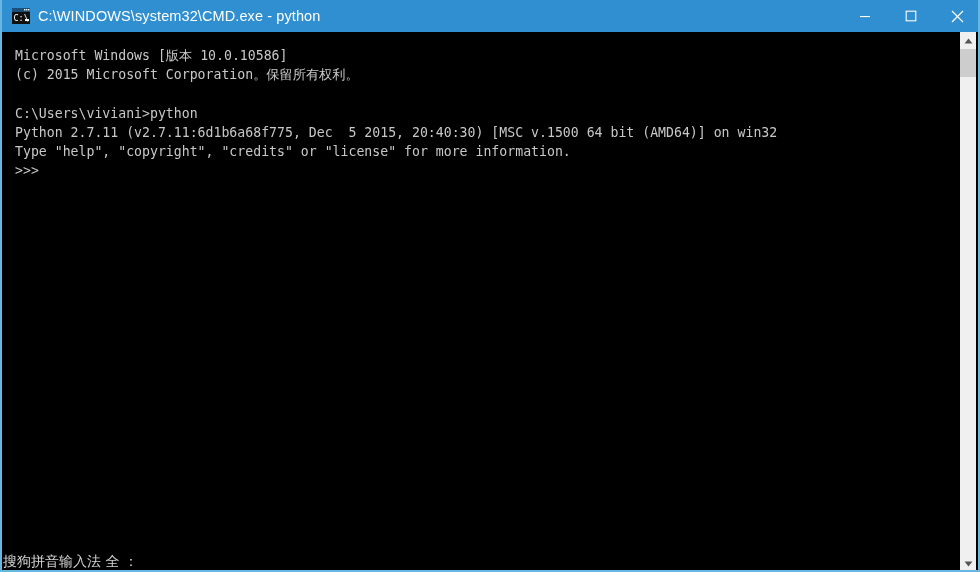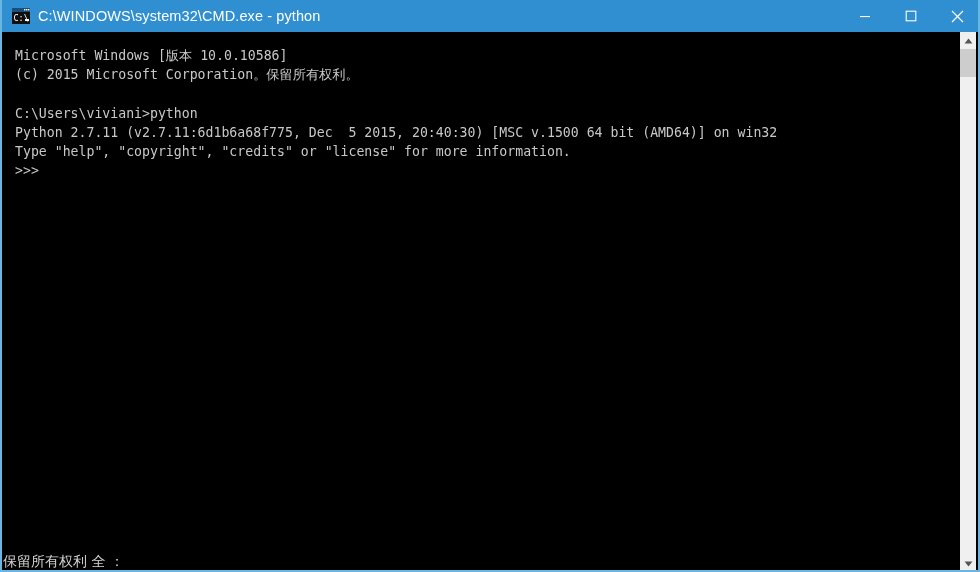--- a/index.html
+++ b/index.html
@@ -188,21 +188,21 @@
 
   <div class="console">
     <pre>Microsoft Windows [版本 10.0.10586]
 (c) 2015 Microsoft Corporation。保留所有权利。
 
 C:\Users\viviani&gt;python
 Python 2.7.11 (v2.7.11:6d1b6a68f775, Dec  5 2015, 20:40:30) [MSC v.1500 64 bit (AMD64)] on win32
 Type "help", "copyright", "credits" or "license" for more information.
 &gt;&gt;&gt;</pre>
 
-    <div class="ime-bar">保留所有权利 全 ：</div>
+    <div class="ime-bar">搜狗拼音输入法 全 ：</div>
   </div>
 
   <div class="scrollbar">
     <div class="sb-arrow">
       <svg width="9" height="6" viewBox="0 0 9 6">
         <polygon points="4.5,0.6 8.4,5.4 0.6,5.4" fill="#555555"></polygon>
       </svg>
     </div>
     <div class="sb-track"></div>
     <div class="sb-thumb"></div>

